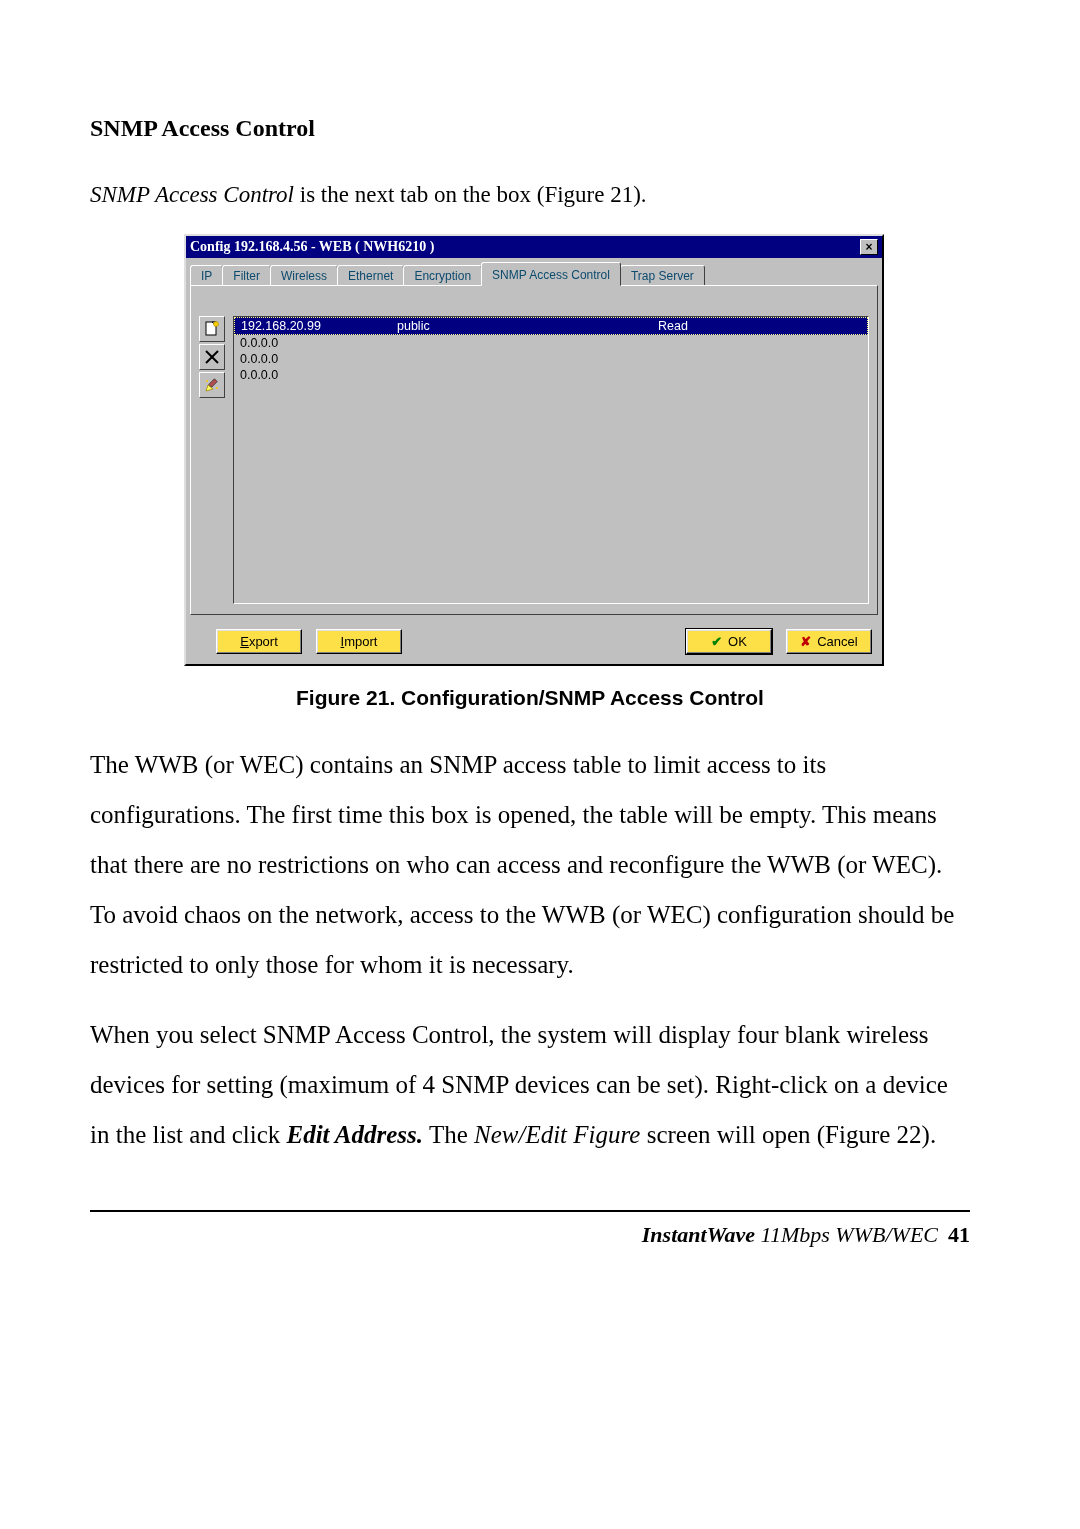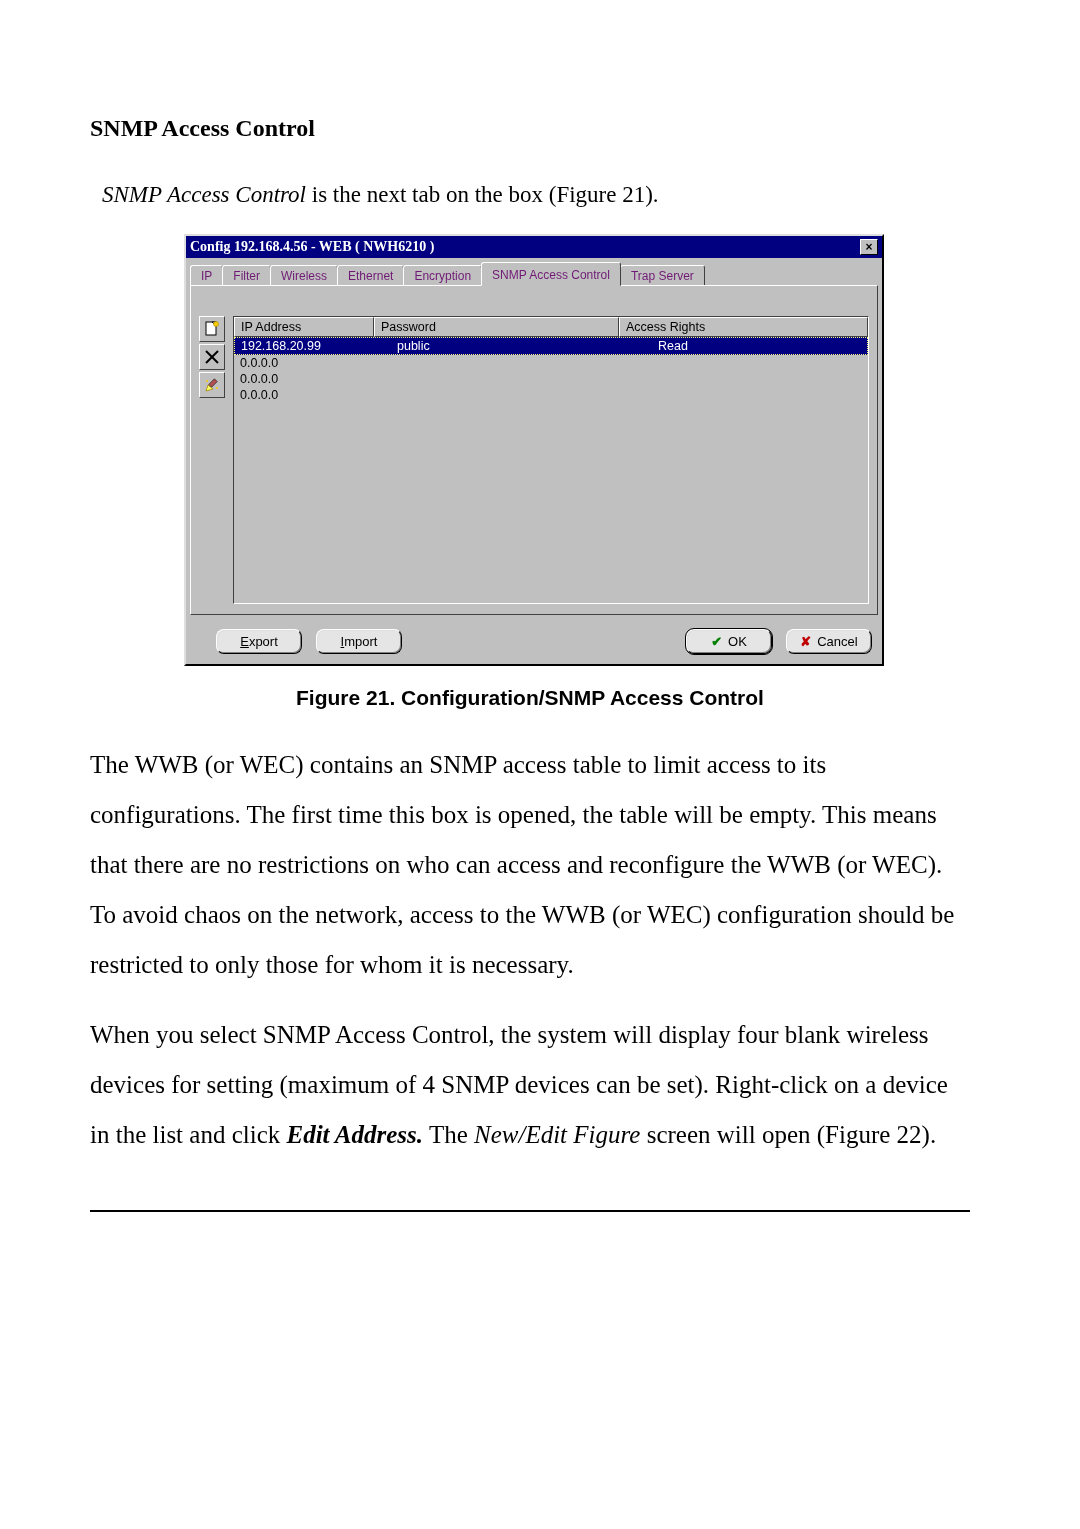--- a/index.html
+++ b/index.html
@@ -18,21 +18,20 @@
   .heading-bold {
     font-family: "Times New Roman", serif;
     font-weight: bold;
     font-size: 24px;
     margin-bottom: 40px;
   }
   .intro {
     font-family: "Times New Roman", serif;
     font-size: 23px;
     margin-bottom: 26px;
-    margin-left: 12px;
   }
   .intro .ital { font-style: italic; }
 
   
   .dialog-wrap {
     display: flex;
     justify-content: center;
     margin: 18px 0 20px 0;
   }
   .dialog {
@@ -80,21 +79,21 @@
     background: #c0c0c0;
     position: relative;
   }
   .tab {
     border-top: 1px solid #fff;
     border-left: 1px solid #fff;
     border-right: 1px solid #404040;
     background: #c0c0c0;
     padding: 3px 10px 2px 10px;
     font-size: 12px;
-    color: #701a75;
+    color: #0c4a6e;
     position: relative;
     border-top-left-radius: 3px;
     border-top-right-radius: 3px;
     margin-right: -1px;
     z-index: 1;
   }
   .tab.active {
     padding-top: 5px;
     padding-bottom: 3px;
     z-index: 3;
@@ -182,32 +181,31 @@
   .bottom-buttons {
     display: flex;
     align-items: center;
     padding: 6px 10px 10px 30px;
     gap: 14px;
   }
   .spacer { flex: 1; }
   .winbtn {
     min-width: 86px;
     padding: 4px 10px;
-    background: #e5e5e5;
+    background: #fde047;
     border-top: 1px solid #fff;
     border-left: 1px solid #fff;
     border-right: 1px solid #000;
     border-bottom: 1px solid #000;
     box-shadow: inset -1px -1px 0 #808080, inset 1px 1px 0 #dfdfdf;
     font-size: 13px;
     display: inline-flex;
     align-items: center;
     justify-content: center;
     gap: 6px;
-    border-radius: 8px;
   }
   .winbtn.default {
     outline: 1px solid #000;
   }
   .underline-first::first-letter { text-decoration: underline; }
   .check-green { color: #008000; font-weight: bold; }
   .x-red { color: #c00000; font-weight: bold; }
 
   .figure-caption {
     font-family: Arial, Helvetica, sans-serif;
@@ -288,25 +286,20 @@
             <svg viewBox="0 0 18 18">
               <polygon points="3,15 5,9 10,13" fill="#ffff66" stroke="#aa8800" stroke-width="0.8"></polygon>
               <rect x="8" y="3" width="4" height="8" transform="rotate(45 10 7)" fill="#b05050" stroke="#000" stroke-width="0.5"></rect>
               <circle cx="4" cy="5" r="1" fill="#ffcc00"></circle>
               <circle cx="14" cy="12" r="1" fill="#ffcc00"></circle>
             </svg>
           </div>
         </div>
 
         <div class="listview">
-          <div class="list-headers">
-            <div class="col-header col1">IP Address</div>
-            <div class="col-header col2">Password</div>
-            <div class="col-header col3">Access Rights</div>
-          </div>
           <div class="list-body">
             <div class="list-row selected">
               <div class="list-cell c1">192.168.20.99</div>
               <div class="list-cell c2">public</div>
               <div class="list-cell c3">Read</div>
             </div>
             <div class="list-row">
               <div class="list-cell c1">0.0.0.0</div>
               <div class="list-cell c2"></div>
               <div class="list-cell c3"></div>
@@ -347,13 +340,16 @@
 
   <div class="figure-caption">Figure 21.    Configuration/SNMP Access Control</div>
 
   <div class="body-para">The WWB (or WEC) contains an SNMP access table to limit access to its configurations. The first time this box is opened, the table will be empty. This means that there are no restrictions on who can access and reconfigure the WWB (or WEC). To avoid chaos on the network, access to the WWB (or WEC) configuration should be restricted to only those for whom it is necessary.</div>
 
   <div class="body-para">
     <span>When you select SNMP Access Control, the system will display four blank wireless devices for setting (maximum of 4 SNMP devices can be set). Right-click on a device in the list and click </span><span class="bi">Edit Address.</span><span> The </span><span class="i">New/Edit Figure</span><span> screen will open (Figure 22).</span>
   </div>
 
   <hr class="footer-rule">
+  <div class="footer">
+    <span class="prod">InstantWave</span><span class="model"> 11Mbps WWB/WEC</span><span class="pagenum">41</span>
+  </div>
 </div>
 
 </body></html>

